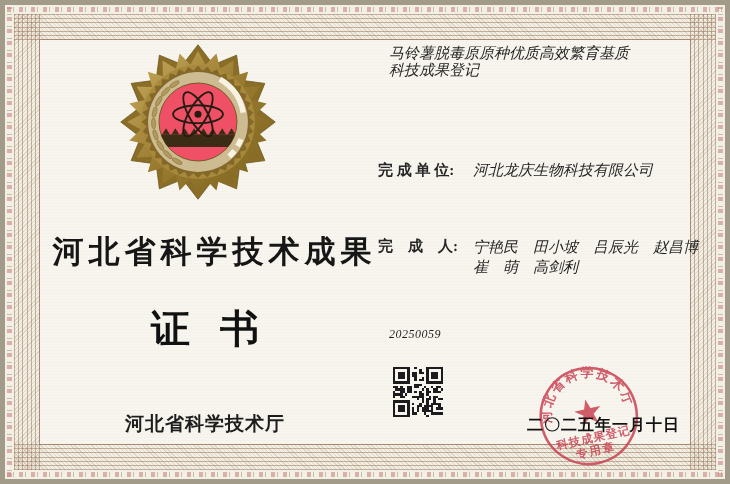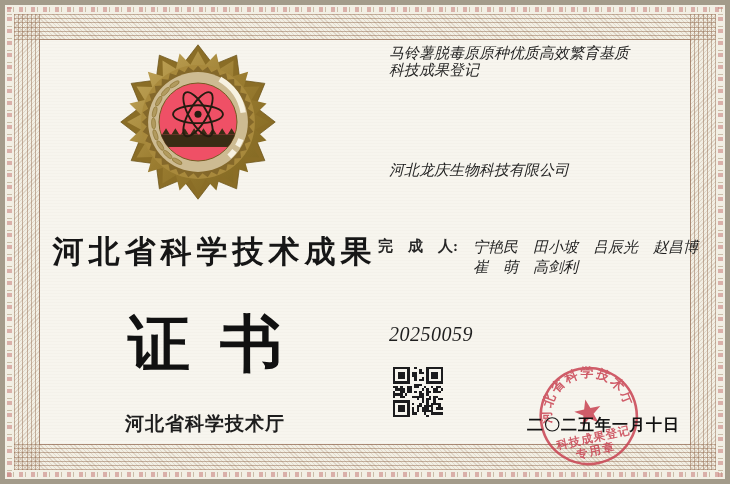--- a/index.html
+++ b/index.html
@@ -27,31 +27,31 @@
 
   .paper { position:absolute; inset:40px; background:#f7f5ee;
     box-shadow:0 0 0 1px rgba(150,110,88,.55);
     background-image:repeating-linear-gradient(0deg, rgba(120,100,80,.025) 0 1px, transparent 1px 3px); }
 
   
   .emblem { position:absolute; left:80px; top:4px; width:156px; height:156px; }
   .org-title { position:absolute; left:7px; top:191px; width:330px; text-align:center;
     font-size:31px; font-weight:bold; letter-spacing:5px; text-indent:5px; color:#161616; }
   .doc-title { position:absolute; left:0; top:262px; width:330px; text-align:center;
-    font-size:62px; font-weight:bold; letter-spacing:30px; text-indent:30px; color:#111; }
+    font-size:39px; font-weight:bold; letter-spacing:30px; text-indent:30px; color:#111; }
   .issuer { position:absolute; left:0; top:371px; width:330px; text-align:center;
     font-size:19px; font-weight:bold; letter-spacing:1px; color:#1d1d1d; }
 
   
   .field { position:absolute; left:338px; display:flex; align-items:flex-start; }
   .f-label { width:84px; min-width:84px; font-size:15px; font-weight:bold; color:#262626;
     white-space:nowrap; line-height:17px; }
   .f-value { margin-left:11px; font-size:15px; color:#1f1f1f; line-height:17px; white-space:nowrap;font-style:italic; }
   .field.people .f-value div { line-height:19.5px; }
-  .field.reg .f-value { letter-spacing:.5px; font-size:20px; }
+  .field.reg .f-value { letter-spacing:.5px; font-size:12px; }
 
   .qr { position:absolute; left:353px; top:327px; width:50px; height:50px; }
   .qr svg { width:100%; height:100%; shape-rendering:crispEdges; }
 
   
   .seal { position:absolute; left:496px; top:324px; width:106px; height:106px; z-index:3; opacity:.85; }
   .date { position:absolute; left:487px; top:375px; font-size:16px; letter-spacing:1px;
     color:#121212; z-index:4; font-weight:700; white-space:nowrap; }
 </style>
 </head>
@@ -120,20 +120,21 @@
     <div class="issuer">河北省科学技术厅</div>
 
     <div class="field" style="top:5px">
       <div class="f-value">
         <div>马铃薯脱毒原原种优质高效繁育基质</div>
         <div>科技成果登记</div>
       </div>
     </div>
 
     <div class="field" style="top:122px">
+      <div class="f-label">完 成 单 位:</div>
       <div class="f-value">河北龙庆生物科技有限公司</div>
     </div>
 
     <div class="field people" style="top:198px">
       <div class="f-label">完　成　人:</div>
       <div class="f-value">
         <div>宁艳民　田小坡　吕辰光　赵昌博</div>
         <div>崔　萌　高剑利</div>
       </div>
     </div>

